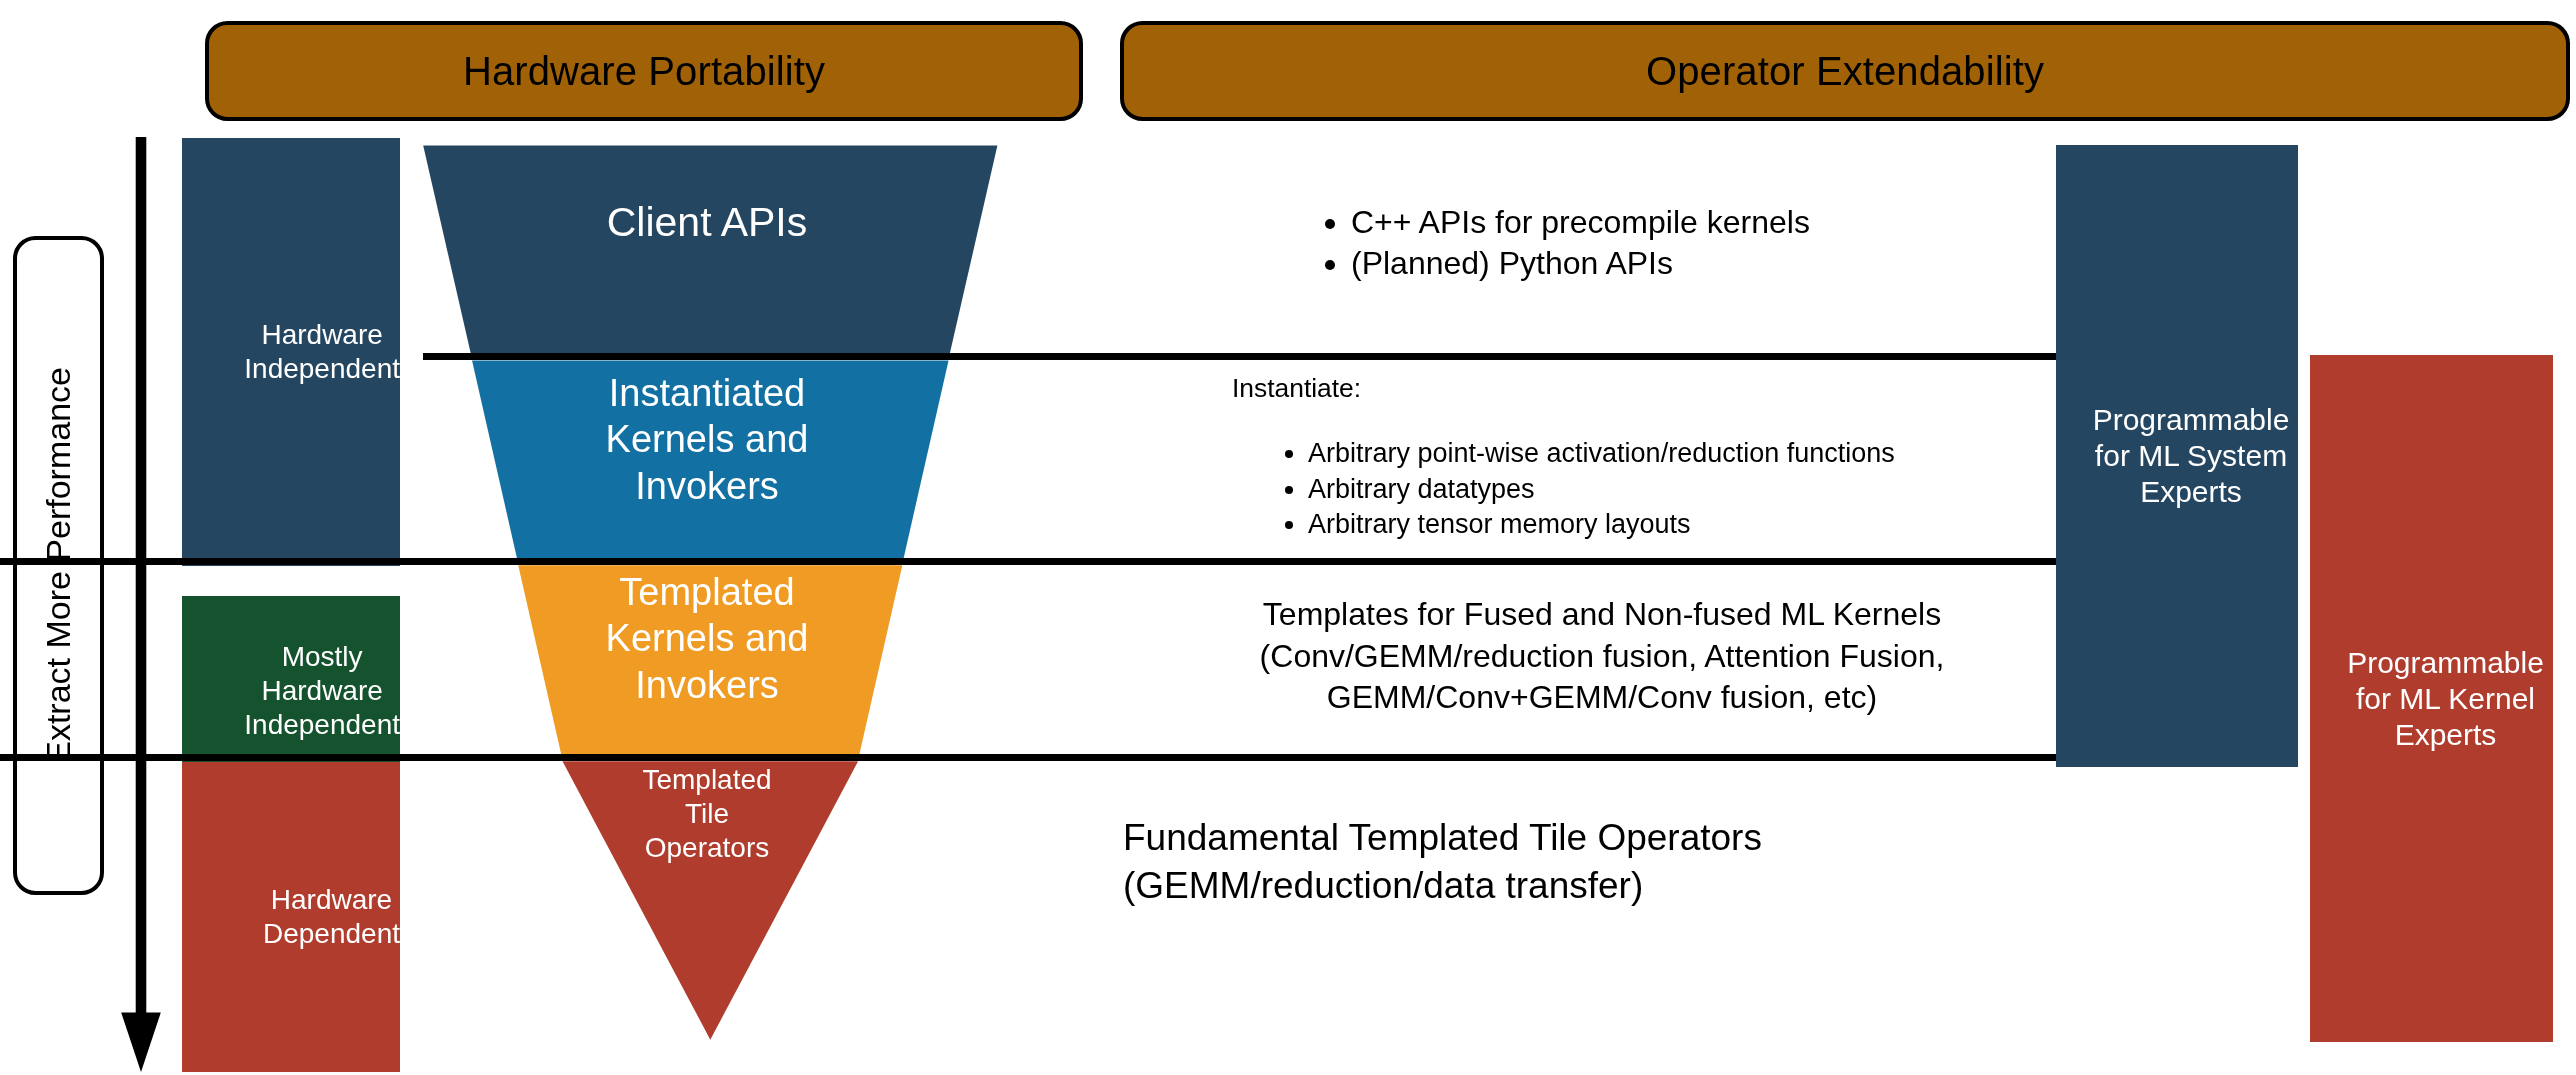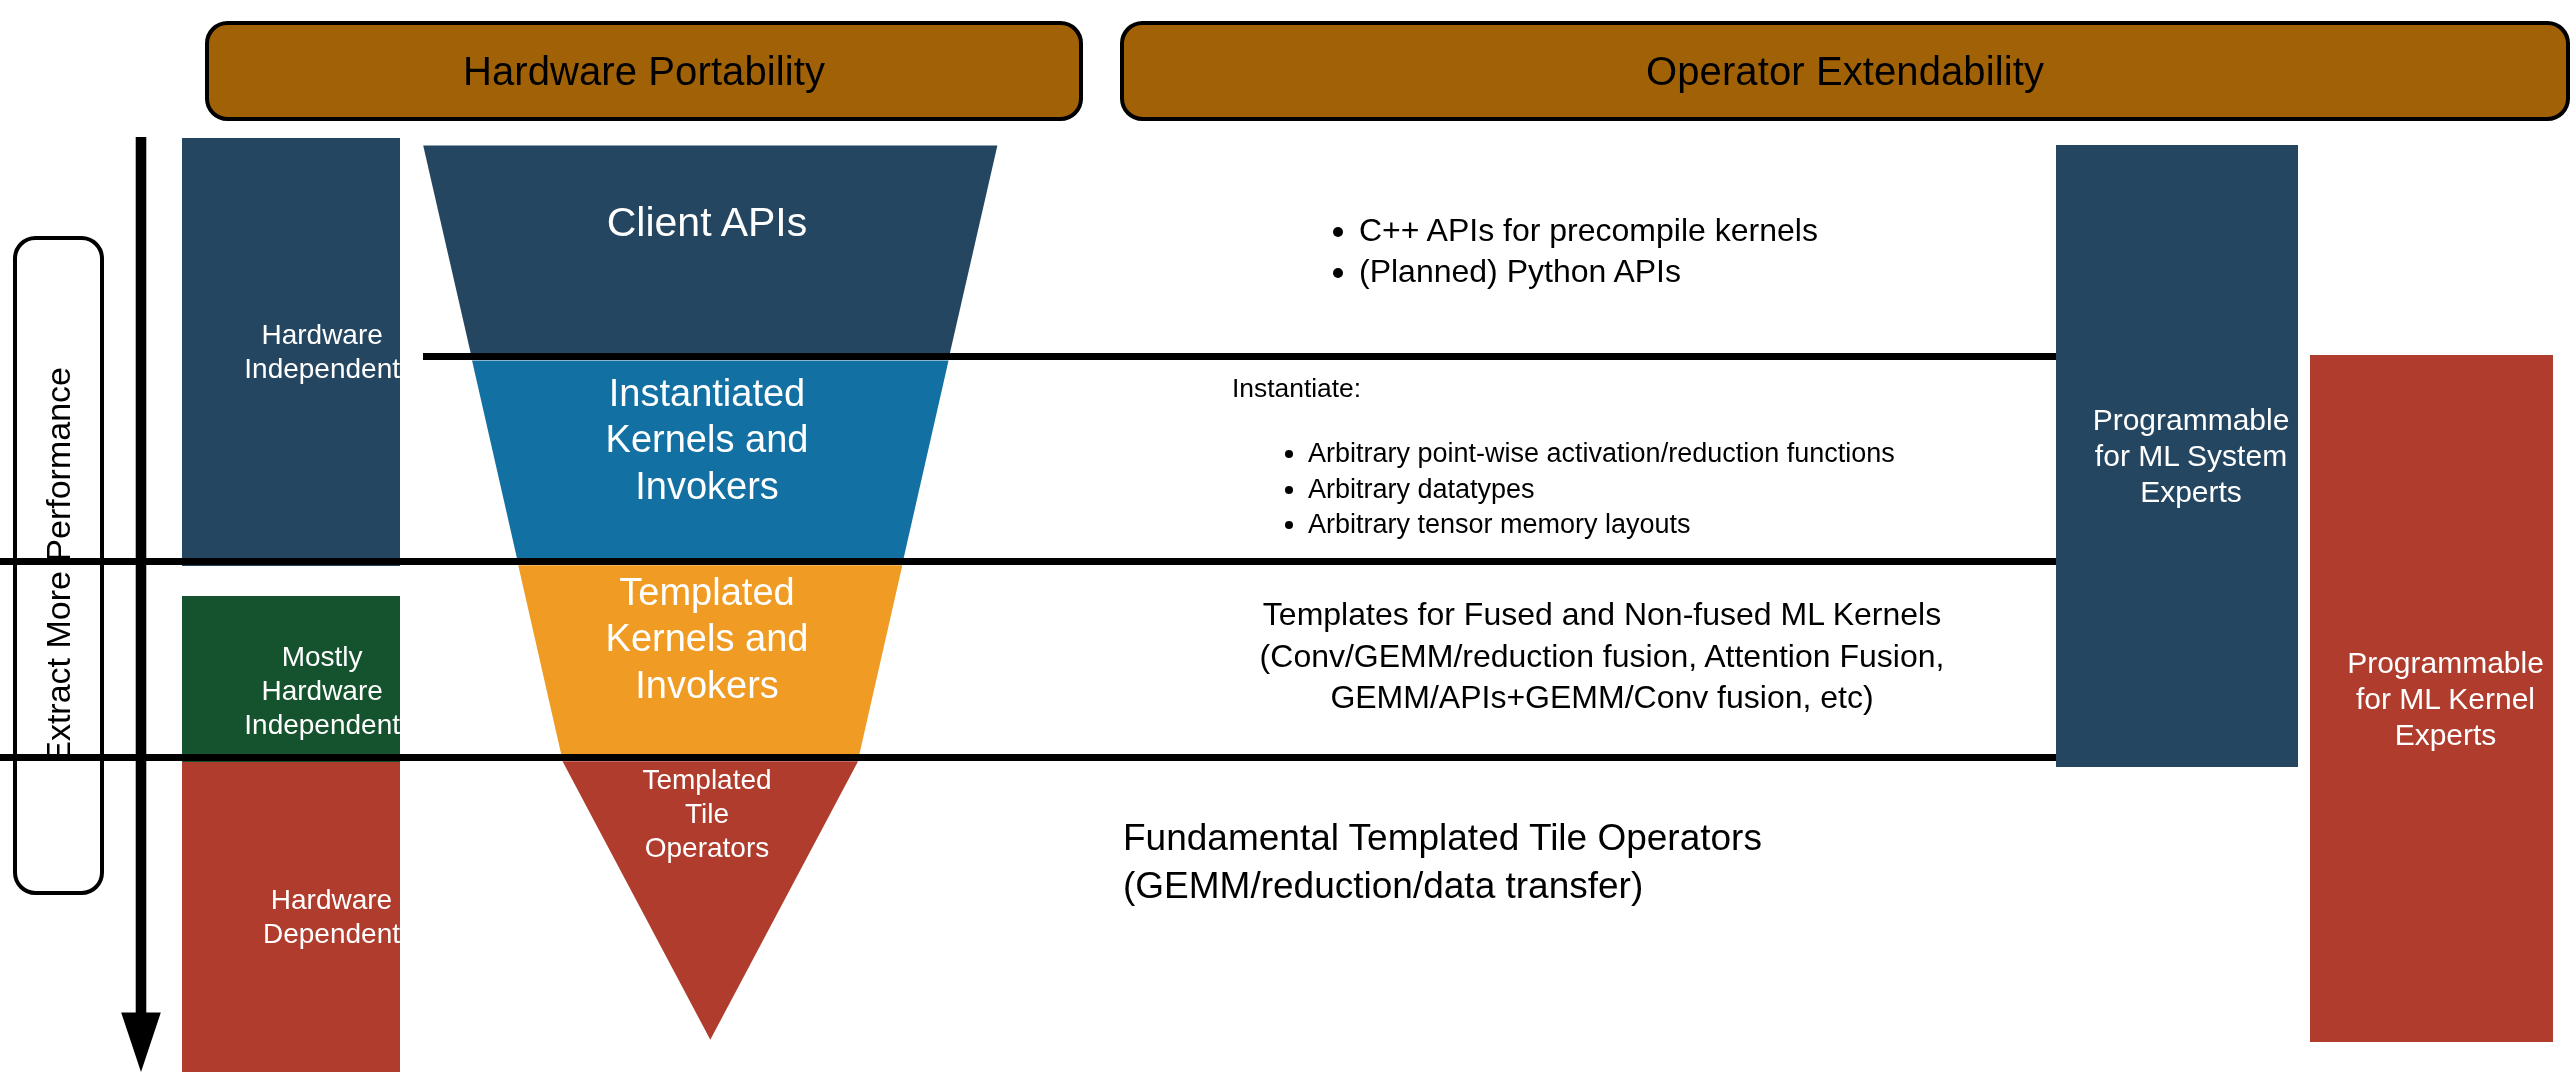--- a/index.html
+++ b/index.html
@@ -41,21 +41,21 @@
   
   .rule{position:absolute;left:0;height:7.3px;background:#000;}
   #rule1{top:353px;left:423px;width:1635px;}
   #rule2{top:558px;left:0px;width:2057px;}
   #rule3{top:754px;left:0px;width:2057px;}
 
   
   .desc{position:absolute;color:#000;}
   #d1{left:1314px;top:198px;width:727px;}
   #d1 li{font-size:32px;line-height:1.28;}
-  #d1 ul{margin:12px;padding-left:33px;}
+  #d1 ul{margin:4px;padding-left:33px;}
 
   #d2head{left:1232px;top:373px;font-size:26.4px;}
   #d2{left:1275px;top:436px;width:779px;}
   #d2 ul{margin:0;padding-left:33px;}
   #d2 li{font-size:27px;line-height:1.32;}
 
   #d3{left:1163px;top:594px;width:878px;text-align:center;}
   #d3 span{display:block;font-size:32px;line-height:1.30;}
 
   #d4{left:1123px;top:814px;width:925px;text-align:left;}
@@ -139,21 +139,21 @@
     <ul>
       <li>Arbitrary point-wise activation/reduction functions</li>
       <li>Arbitrary datatypes</li>
       <li>Arbitrary tensor memory layouts</li>
     </ul>
   </div>
 
   <div class="desc" id="d3">
     <span>Templates for Fused and Non-fused ML Kernels</span>
     <span>(Conv/GEMM/reduction fusion, Attention Fusion,</span>
-    <span>GEMM/APIs+GEMM/Conv fusion, etc)</span>
+    <span>GEMM/Conv+GEMM/Conv fusion, etc)</span>
   </div>
 
   <div class="desc" id="d4">
     <span>Fundamental Templated Tile Operators</span>
     <span>(GEMM/reduction/data transfer)</span>
   </div>
 
   <div class="rbox" id="rbox-sys">
     <span>Programmable<br>for ML System<br>Experts</span>
   </div>

